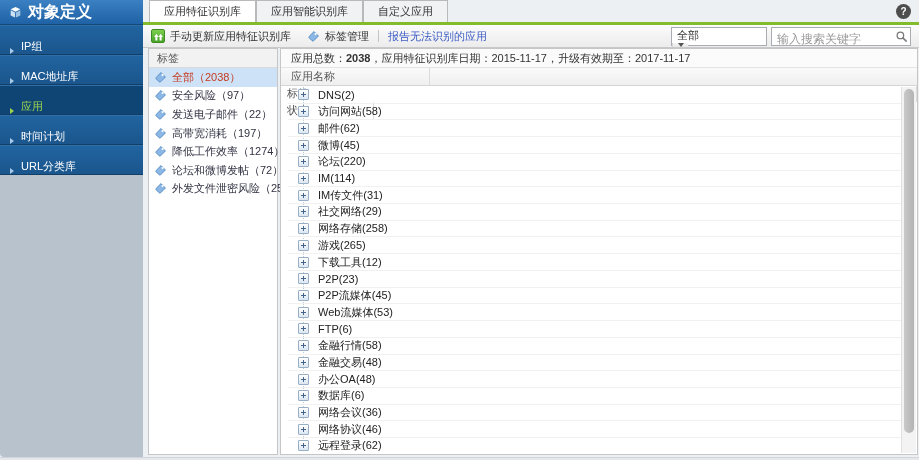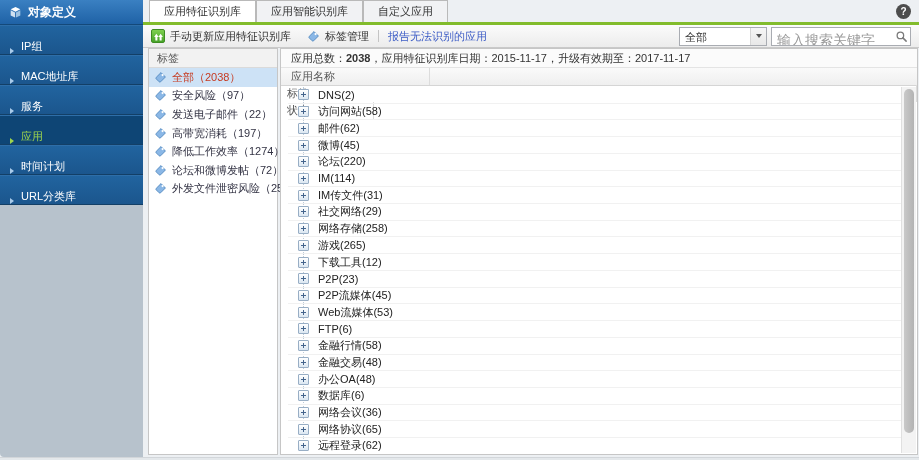--- a/index.html
+++ b/index.html
@@ -8,21 +8,21 @@
     position:relative; overflow:hidden;
     background:#edf0f3;
     font-family:"Liberation Sans", sans-serif;
     font-size:11px; color:#333;
   }
 
   
   .sidebar { position:absolute; left:0; top:0; width:143px; height:457px;
     background:#b7c2cc; border-bottom-left-radius:4px; }
   .sb-header { height:25px; display:flex; align-items:center; gap:6px; padding-left:9px;
-    background:linear-gradient(#3a80c2,#1f62a6); color:#fff; font-weight:bold; font-size:12px;
+    background:linear-gradient(#3a80c2,#1f62a6); color:#fff; font-weight:bold; font-size:16px;
     border-bottom:1px solid #14497a; cursor:pointer; }
   .sb-item { height:30px; display:flex; align-items:flex-end; gap:7px; padding-left:10px;
     background:linear-gradient(#21649f,#1b568d); color:#fff;
     border-top:1px solid #2e6ea8; border-bottom:1px solid #133f66; cursor:pointer; }
   .sb-item.selected { background:#0e4575; color:#9ed44d; }
   .tri-right { width:0; height:0; border-left:4px solid #a9cbea;
     border-top:3px solid transparent; border-bottom:3px solid transparent; }
   .sb-item.selected .tri-right { border-left-color:#9ed44d; }
 
   
@@ -41,30 +41,30 @@
   .toolbar { position:absolute; left:143px; top:25px; right:0; height:23px;
     background:linear-gradient(#fbfbfb,#ececec); border-bottom:1px solid #c9c9c9;
     display:flex; align-items:center; padding:0 8px; }
   .tbtn { display:flex; align-items:center; gap:5px; cursor:pointer; color:#333; }
   .tbtn + .tbtn { margin-left:16px; }
   .tsep { width:1px; height:12px; background:#c4c4c4; margin:0 9px; }
   .tlink { color:#3b5bc5; cursor:pointer; }
   .upd-icon { width:14px; height:14px; border-radius:2px; border:1px solid #3d8c22;
     background:linear-gradient(#7ed04f,#47a228); display:flex; align-items:center; justify-content:center; }
   .right-tools { margin-left:auto; display:flex; align-items:center; gap:4px; }
-  .dropdown { width:88px; height:19px; background:#fff; border:1px solid #a9acb2;
-    display:flex; align-items:flex-end; cursor:pointer; }
+  .dropdown { width:96px; height:19px; background:#fff; border:1px solid #a9acb2;
+    display:flex; align-items:flex-start; cursor:pointer;flex-direction:column; }
   .dropdown .dd-val { flex:1; padding-left:5px; color:#333; }
   .dd-arrow-box { width:16px; height:100%; display:flex; align-items:center; justify-content:center;
     border-left:1px solid #d6d6d6; background:linear-gradient(#f6f6f6,#e8e8e8); }
   .tri-down { width:0; height:0; border-top:4px solid #555;
     border-left:3px solid transparent; border-right:3px solid transparent; }
   .searchbox { position:relative; width:140px; height:19px; }
   .searchbox input { width:100%; height:100%; border:1px solid #a9acb2; padding:8px 18px 0 5px;
-    font-family:Liberation Sans, sans-serif; font-size:14px; color:#333; outline:none; }
+    font-family:Liberation Mono, monospace; font-size:12px; color:#333; outline:none; }
   .searchbox input::placeholder { color:#9a9a9a; }
   .mag { position:absolute; right:3px; top:3px; width:13px; height:13px; cursor:pointer; }
 
   
   .content { position:absolute; left:148px; top:48px; right:1px; bottom:5px; display:flex; }
   .tags-panel { width:130px; background:#fff; border:1px solid #c6c6c6; margin-right:2px; }
   .tags-header { height:19px; line-height:18px; padding-left:8px; background:#f2f2f2;
     border-bottom:1px solid #dadada; color:#555; }
   .tag-item { height:18.6px; display:flex; align-items:center; gap:5px; padding-left:5px;
     color:#334; cursor:pointer; white-space:nowrap; }
@@ -117,24 +117,20 @@
   <div>
 
   <div class="sb-item">
         <span class="tri-right"></span>
         <span>IP组</span>
       </div>
       <div class="sb-item">
         <span class="tri-right"></span>
         <span>MAC地址库</span>
       </div>
-      <div class="sb-item">
-        <span class="tri-right"></span>
-        <span>服务</span>
-      </div>
       <div class="sb-item selected">
         <span class="tri-right"></span>
         <span>应用</span>
       </div>
       <div class="sb-item">
         <span class="tri-right"></span>
         <span>时间计划</span>
       </div>
       <div class="sb-item">
         <span class="tri-right"></span>
@@ -347,21 +343,21 @@
           <div class="grid-row">
             <span class="plus-box"></span>
             <span class="row-name">数据库(6)</span>
           </div>
           <div class="grid-row">
             <span class="plus-box"></span>
             <span class="row-name">网络会议(36)</span>
           </div>
           <div class="grid-row">
             <span class="plus-box"></span>
-            <span class="row-name">网络协议(65)</span>
+            <span class="row-name">网络协议(46)</span>
           </div>
           <div class="grid-row">
             <span class="plus-box"></span>
             <span class="row-name">远程登录(62)</span>
           </div>
         </div>
     </div>
 
     <div class="vscroll">
       <div class="vthumb"></div>

